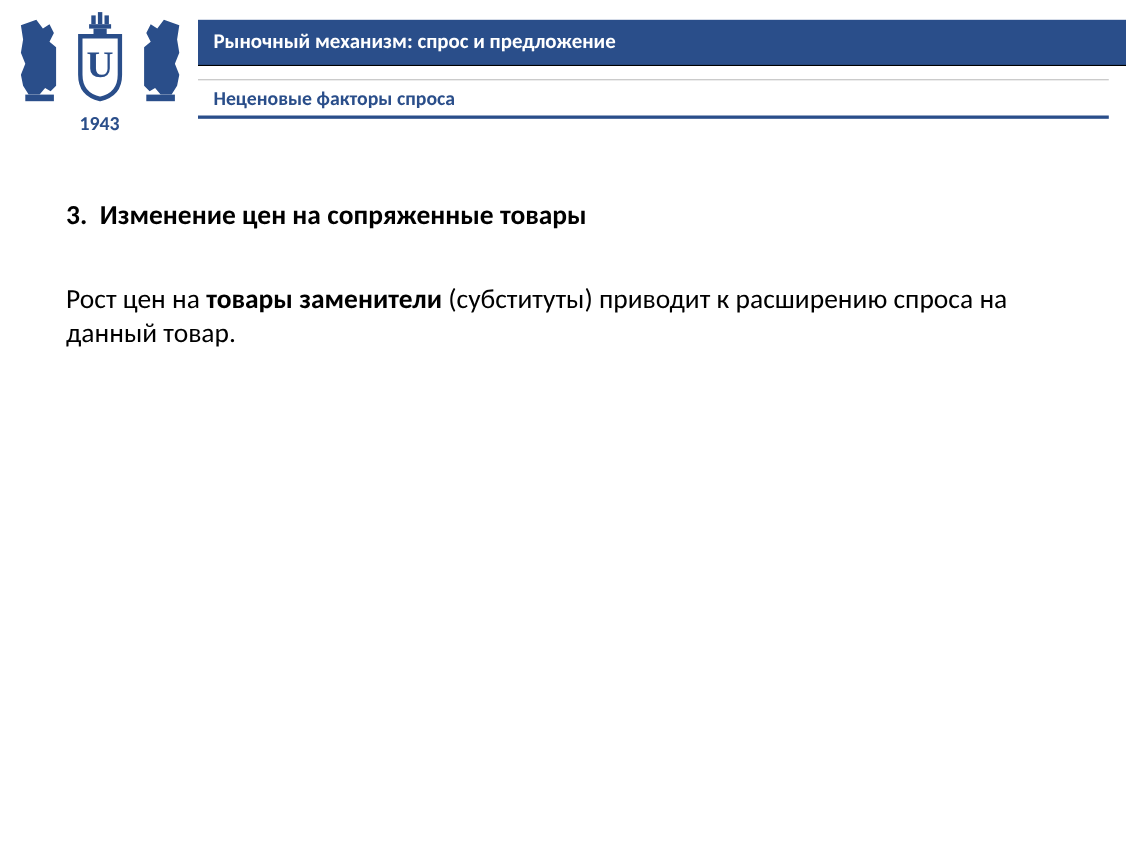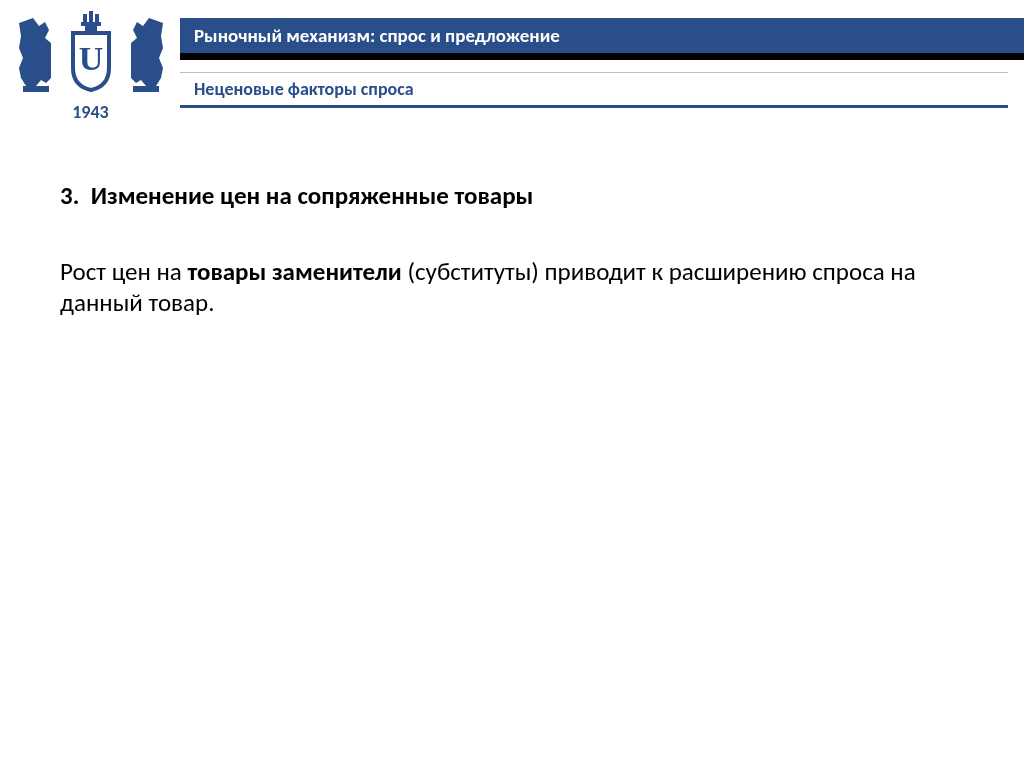--- a/index.html
+++ b/index.html
@@ -41,21 +41,21 @@
       left: 180px;
       right: 0;
       height: 42px;
       background: #2a4e8a;
       color: #fff;
       display: flex;
       align-items: center;
       padding-left: 14px;
       font-size: 19px;
       font-weight: bold;
-      border-bottom: 7px solid #000000;
+      border-bottom: 1px solid #000000;
     }
     .subtitle-bar {
       position: absolute;
       top: 72px;
       left: 180px;
       right: 16px;
       height: 36px;
       border-top: 1px solid #bfbfbf;
       border-bottom: 3px solid #2a4e8a;
       display: flex;

